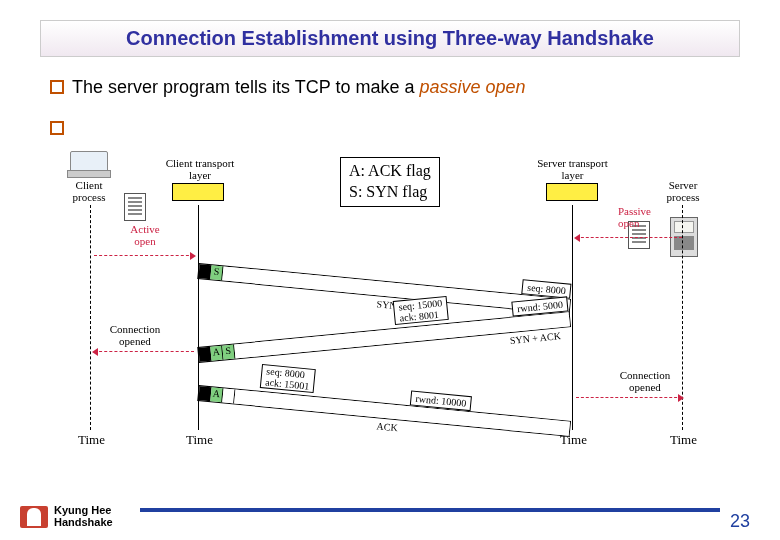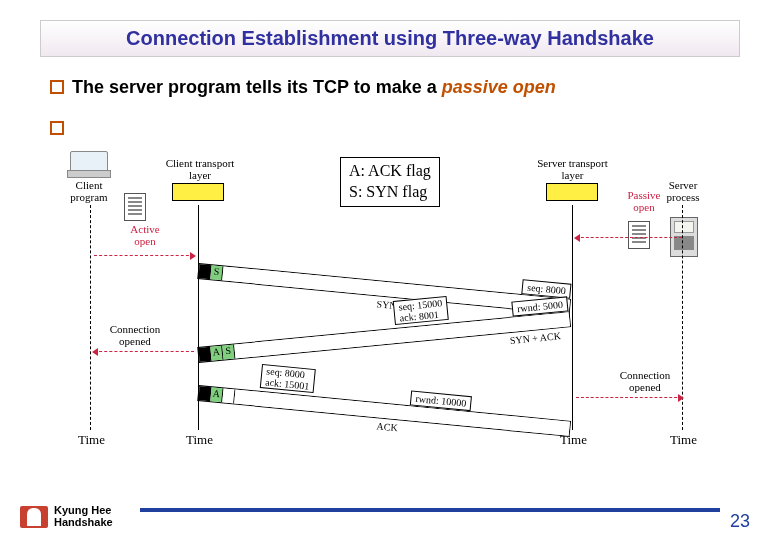--- a/index.html
+++ b/index.html
@@ -1,21 +1,21 @@
 <!DOCTYPE html>
 <html><head>
 <meta charset="utf-8">
 <style>
 *{box-sizing:border-box;margin:0;padding:0}
 body{width:780px;height:540px;background:#fff;font-family:Arial,sans-serif;position:relative;overflow:hidden}
 .title-box{margin:20px 40px 0;border:1px solid #ccc;background:linear-gradient(#fff,#f0e8f0);padding:6px 12px;text-align:center}
 .title-box span{font-size:20px;font-weight:bold;color:#3030a0}
 .bullet-line{margin:20px 50px 0;display:flex;align-items:flex-start}
 .square-bullet{width:14px;height:14px;border:2.5px solid #c05000;background:#fff;margin-right:8px;margin-top:3px;flex-shrink:0}
-.bullet-text{font-size:18px;font-weight:bold;color:#000}
+.bullet-text{font-size:18px;font-weight:normal;color:#000}
 .emph{font-style:italic;color:#c05000}
 .diagram{margin:10px auto 0;width:660px;height:300px;position:relative;font-family:'Times New Roman',serif;font-size:11px;color:#000}
 .abs{position:absolute}
 .label{font-size:11px;text-align:center;line-height:1.1}
 .yellow-box{background:#ffee44;border:1px solid #000;width:52px;height:18px}
 .doc-icon{width:22px;height:28px;background:#fff;border:1px solid #555;position:relative}
 .doc-icon:before{content:"";position:absolute;top:3px;left:3px;right:3px;height:2px;background:#888;box-shadow:0 4px #888,0 8px #888,0 12px #888,0 16px #888}
 .laptop{width:38px;height:22px;background:#e8f0f8;border:1px solid #888;border-radius:2px;position:relative}
 .laptop:after{content:"";position:absolute;bottom:-6px;left:-4px;right:-4px;height:6px;background:#ccc;border:1px solid #888}
 .server-icon{width:28px;height:40px;background:#ddd;border:1px solid #666;position:relative}
@@ -54,21 +54,21 @@
 </div>
 
 <div class="bullet-line">
   <div class="square-bullet"></div>
 </div>
 
 <div class="diagram">
 
   <div class="abs laptop" style="left:10px;top:6px"></div>
   <div class="abs label" style="left:4px;top:34px;width:50px;white-space:pre-line">Client
-program</div>
+process</div>
   <div class="abs doc-icon" style="left:64px;top:26px"></div>
 
   <div class="abs label" style="left:100px;top:12px;width:80px;white-space:pre-line">Client transport
 layer</div>
   <div class="abs yellow-box" style="left:112px;top:38px"></div>
 
   <div class="abs legend-box" style="left:280px;top:12px">
     <div>A: ACK flag</div>
     <div>S: SYN flag</div>
   </div>
@@ -80,21 +80,21 @@
   <div class="abs doc-icon" style="left:568px;top:26px"></div>
   <div class="abs label" style="left:600px;top:34px;width:46px;white-space:pre-line">Server
 process</div>
   <div class="abs server-icon" style="left:610px;top:-6px"></div>
 
   <div class="vline dashed" style="left:30px;top:60px;height:225px"></div>
   <div class="vline" style="left:138px;top:60px;height:225px"></div>
   <div class="vline" style="left:512px;top:60px;height:225px"></div>
   <div class="vline dashed" style="left:622px;top:60px;height:225px"></div>
 
-  <div class="abs red label" style="left:558px;top:44px;width:52px;white-space:pre-line;text-align:center">Passive
+  <div class="abs red label" style="left:558px;top:60px;width:52px;white-space:pre-line;text-align:left">Passive
 open</div>
   <div class="abs dashed-arrow" style="left:516px;top:92px;width:106px"></div>
 
   <div class="abs red label" style="left:60px;top:78px;width:50px;white-space:pre-line">Active
 open</div>
   <div class="abs dashed-arrow" style="left:34px;top:110px;width:100px;transform:scaleX(-1)"></div>
 
   <div class="segment" style="left:138px;top:118px;width:374px;transform:rotate(5.5deg)">
     <div class="abs" style="border:1px solid #000;background:#fff;padding:1px 4px;top:-16px;right:0;font-size:10px">seq: 8000</div>
     <div class="seg-black"></div>

